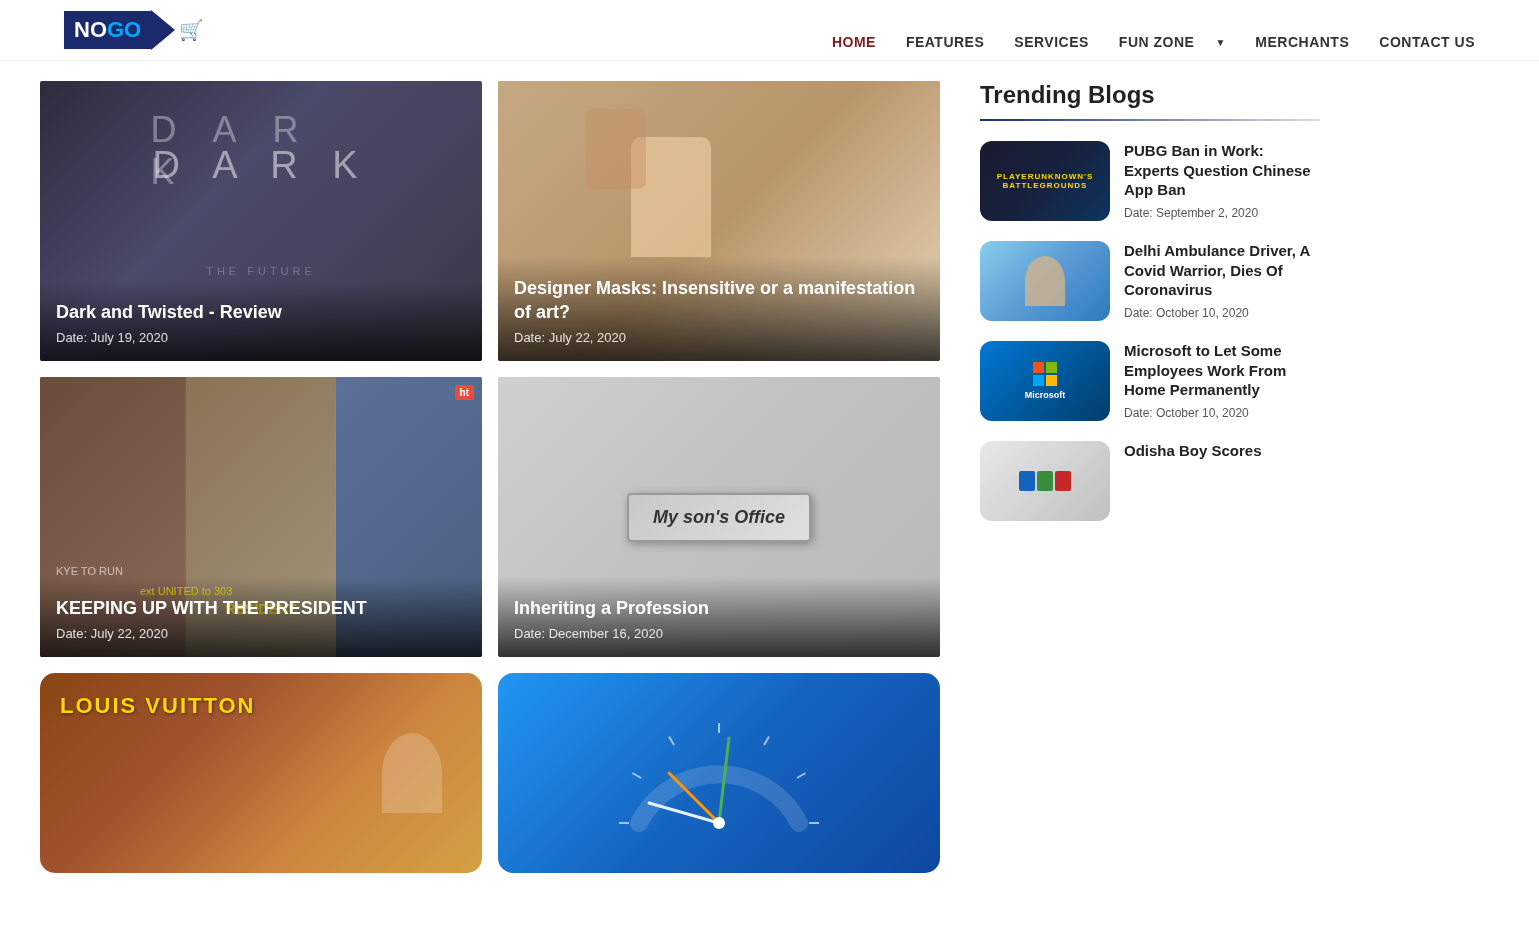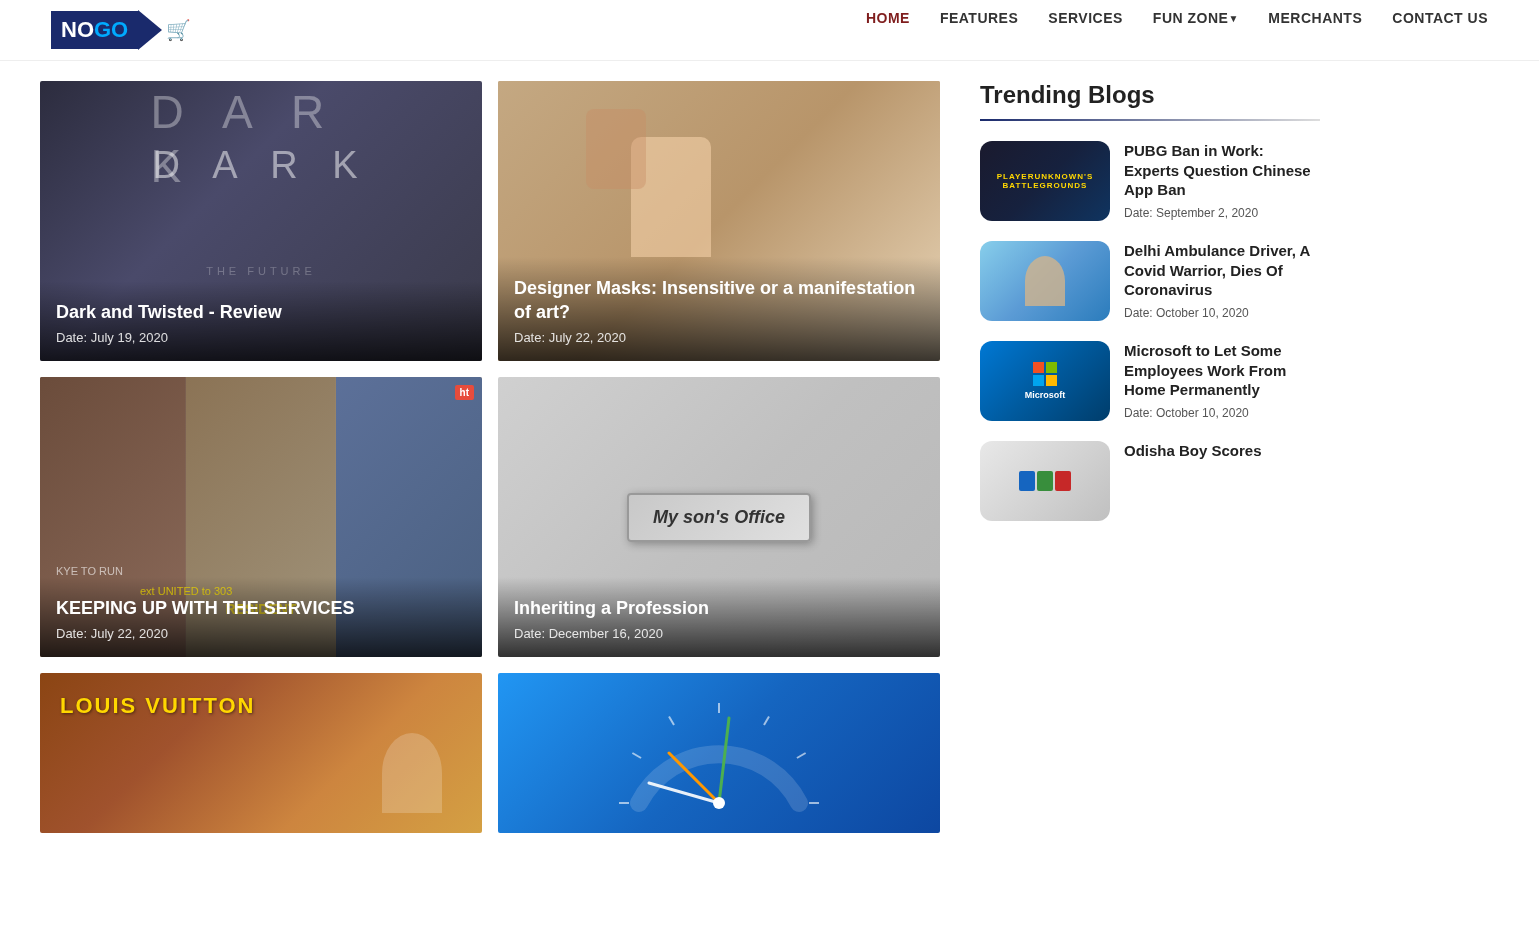--- a/index.html
+++ b/index.html
@@ -1,44 +1,44 @@
 <!DOCTYPE html>
 <html><head>
   <meta charset="utf-8">
   <style>
     * { margin: 0; padding: 0; box-sizing: border-box; }
     body { font-family: Arial, sans-serif; background: #fff; color: #333; }
 
     
     .header {
       display: flex;
-      align-items: flex-start;
+      align-items: flex-end;
       justify-content: space-between;
-      padding: 10px 51px;
+      padding: 10px 64px;
       border-bottom: 1px solid #eee;
       background: #fff;
     }
 
     nav {
       display: flex;
       align-items: center;
       gap: 30px;
     }
     nav a {
       text-decoration: none;
       color: #333;
       font-weight: 600;
       font-size: 14px;
       letter-spacing: 0.5px;
     }
     nav a.active { color: #7f1d1d; }
     .nav-dropdown {
       display: flex;
       align-items: center;
-      gap: 0;
+      gap: 21px;
     }
     .chevron {
       font-size: 10px;
       color: #333;
     }
 
     
     .main-content {
       display: flex;
       gap: 0;
@@ -182,21 +182,22 @@
     }
 
     
     .logo-wrapper {
       display: flex;
       align-items: center;
     }
 
     
     .partial-card {
-      height: 160px;
+      height: 200px;
+      border-radius: 15px;
     }
   </style>
 </head>
 <body>
 
 <header class="header">
   <div class="logo-wrapper">
     <div style="display:flex;align-items:center;">
       <div style="background:#1a2a6c;padding:6px 10px;display:flex;align-items:center;">
         <span style="color:#fff;font-weight:900;font-size:22px;">NO</span>
@@ -222,21 +223,21 @@
   </nav>
 </header>
 
 <div class="main-content">
 
   <div class="article-grid">
 
     <div class="article-card">
       <div class="card-dark">
 
-        <div style="position:absolute;bottom:60%;left:50%;transform:translateX(-50%);font-size:46px;font-weight:200;color:rgba(255,255,255,0.35);letter-spacing:14px;">D A R K</div>
+        <div style="position:absolute;bottom:60%;left:50%;transform:translateX(-50%);font-size:36px;font-weight:200;color:rgba(255,255,255,0.35);letter-spacing:14px;">D A R K</div>
         <div style="position:absolute;bottom:30%;left:0;right:0;text-align:center;font-size:11px;color:rgba(255,255,255,0.25);letter-spacing:4px;">THE FUTURE</div>
       </div>
       <div class="article-overlay">
         <div class="article-title">Dark and Twisted - Review</div>
         <div class="article-date">Date: July 19, 2020</div>
       </div>
     </div>
 
     <div class="article-card">
       <div class="card-masks">
@@ -258,21 +259,21 @@
         <div style="position:absolute;top:0;left:0;width:33%;height:100%;background:linear-gradient(135deg,#6b4c3b,#8b6a5a);border-right:1px solid rgba(255,255,255,0.1);"></div>
         <div style="position:absolute;top:0;left:33%;width:34%;height:100%;background:linear-gradient(135deg,#8b7355,#a0937a);border-right:1px solid rgba(255,255,255,0.1);"></div>
         <div style="position:absolute;top:0;left:67%;width:33%;height:100%;background:linear-gradient(135deg,#5c7099,#4a6080);">
           <div style="position:absolute;top:8px;right:8px;background:#e74c3c;color:#fff;font-size:10px;font-weight:700;padding:2px 5px;border-radius:2px;">ht</div>
         </div>
         <div style="position:absolute;bottom:80px;left:16px;right:16px;font-size:11px;color:rgba(255,255,255,0.6);">KYE TO RUN</div>
         <div style="position:absolute;bottom:60px;left:100px;right:0;font-size:11px;color:rgba(255,230,0,0.8);">ext UNITED to 303</div>
         <div style="position:absolute;bottom:40px;left:0;right:0;text-align:center;font-size:14px;color:rgba(255,230,0,0.7);font-weight:700;">RESIDENT</div>
       </div>
       <div class="article-overlay">
-        <div class="article-title">KEEPING UP WITH THE SERVICES</div>
+        <div class="article-title">KEEPING UP WITH THE PRESIDENT</div>
         <div class="article-date">Date: July 22, 2020</div>
       </div>
     </div>
 
     <div class="article-card">
       <div style="width:100%;height:100%;background:linear-gradient(135deg,#d0d0d0,#c0c0c0,#b8b8b8);display:flex;align-items:center;justify-content:center;position:relative;">
 
         <div style="background:linear-gradient(135deg,#c8c8c8,#e0e0e0);border:2px solid #999;border-radius:4px;padding:12px 24px;box-shadow:2px 2px 8px rgba(0,0,0,0.3);">
           <div style="font-size:18px;font-style:italic;color:#333;font-weight:600;">My son's Office</div>
         </div>

